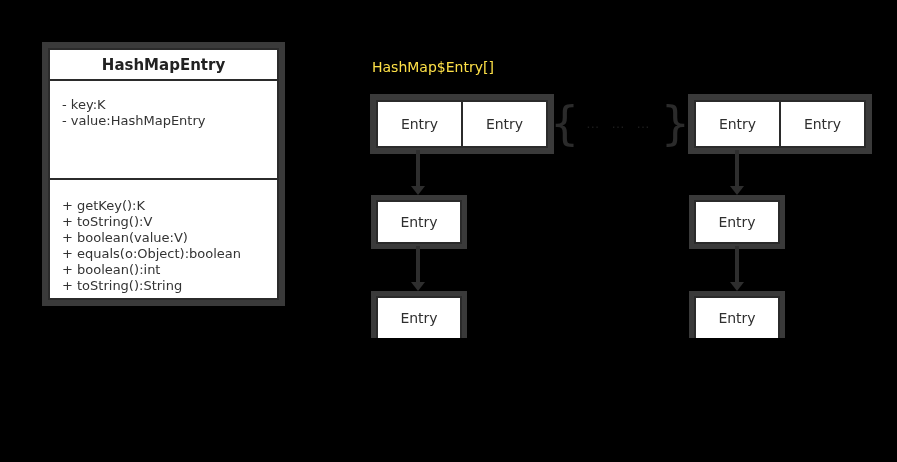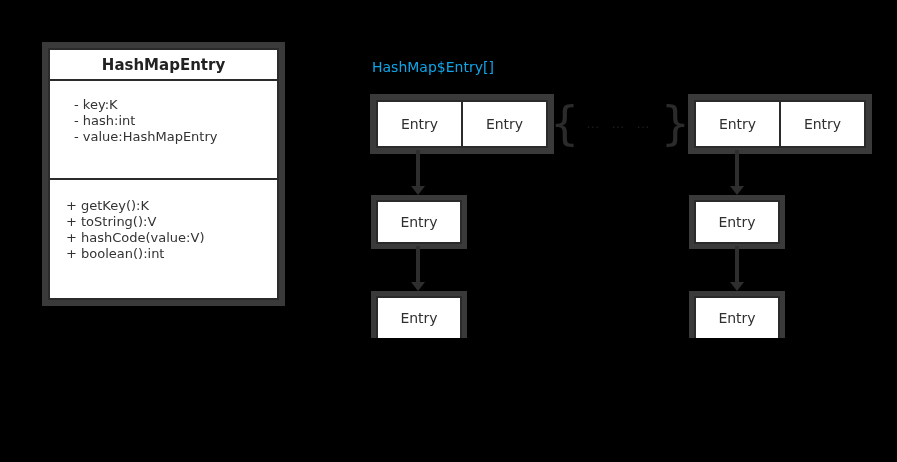--- a/index.html
+++ b/index.html
@@ -7,25 +7,25 @@
   .stage{position:relative;width:897px;height:338px;background:#000000;overflow:hidden;
          font-family:"DejaVu Sans","Liberation Sans",sans-serif;border-radius:11px;}
 
   
   .uml-class{position:absolute;left:48px;top:48px;width:231px;height:252px;
              background:#ffffff;border:2px solid #2b2b2b;box-shadow:0 0 0 6px #3a3a3a;
              color:#333333;}
   .uml-title{height:29px;display:flex;align-items:center;justify-content:center;
              font-weight:bold;font-size:15px;color:#222222;}
   .uml-attrs{height:99px;border-top:2px solid #2b2b2b;padding:16px 12px 0 12px;}
-  .uml-methods{height:120px;border-top:2px solid #2b2b2b;padding:18px 12px 0 4px;}
-  .uml-line{font-size:13px;line-height:16px;white-space:nowrap;color:#333333;margin-left:12px;}
+  .uml-methods{height:120px;border-top:2px solid #2b2b2b;padding:18px 12px 0 12px;}
+  .uml-line{font-size:13px;line-height:16px;white-space:nowrap;color:#333333;}
 
   
-  .array-label{position:absolute;left:372px;top:59px;font-size:14px;color:#0ea5e9;}
+  .array-label{position:absolute;left:372px;top:59px;font-size:14px;color:#fde047;}
 
   
   .bucket{position:absolute;width:172px;height:48px;display:flex;
           background:#ffffff;border:2px solid #2b2b2b;box-shadow:0 0 0 6px #3a3a3a;}
   .bucket .cell{flex:1;display:flex;align-items:center;justify-content:center;
                 font-size:14px;color:#2f2f2f;}
   .bucket .cell + .cell{border-left:2px solid #2b2b2b;}
   .bucket-left{left:376px;top:100px;}
   .bucket-right{left:694px;top:100px;}
 
@@ -48,28 +48,29 @@
 </style>
 </head>
 <body>
 
 <div class="stage">
 
   <div class="uml-class">
     <div class="uml-title">HashMapEntry</div>
     <div class="uml-attrs">
       <div class="uml-line">- key:K</div>
-      <div class="uml-line">- hash:int</div>
       <div class="uml-line">- value:HashMapEntry</div>
     </div>
     <div class="uml-methods">
       <div class="uml-line">+ getKey():K</div>
       <div class="uml-line">+ toString():V</div>
-      <div class="uml-line">+ hashCode(value:V)</div>
+      <div class="uml-line">+ boolean(value:V)</div>
+      <div class="uml-line">+ equals(o:Object):boolean</div>
       <div class="uml-line">+ boolean():int</div>
+      <div class="uml-line">+ toString():String</div>
     </div>
   </div>
 
   <div class="array-label">HashMap$Entry[]</div>
 
   <div class="bucket bucket-left">
     <div class="cell">Entry</div>
     <div class="cell">Entry</div>
   </div>
 

